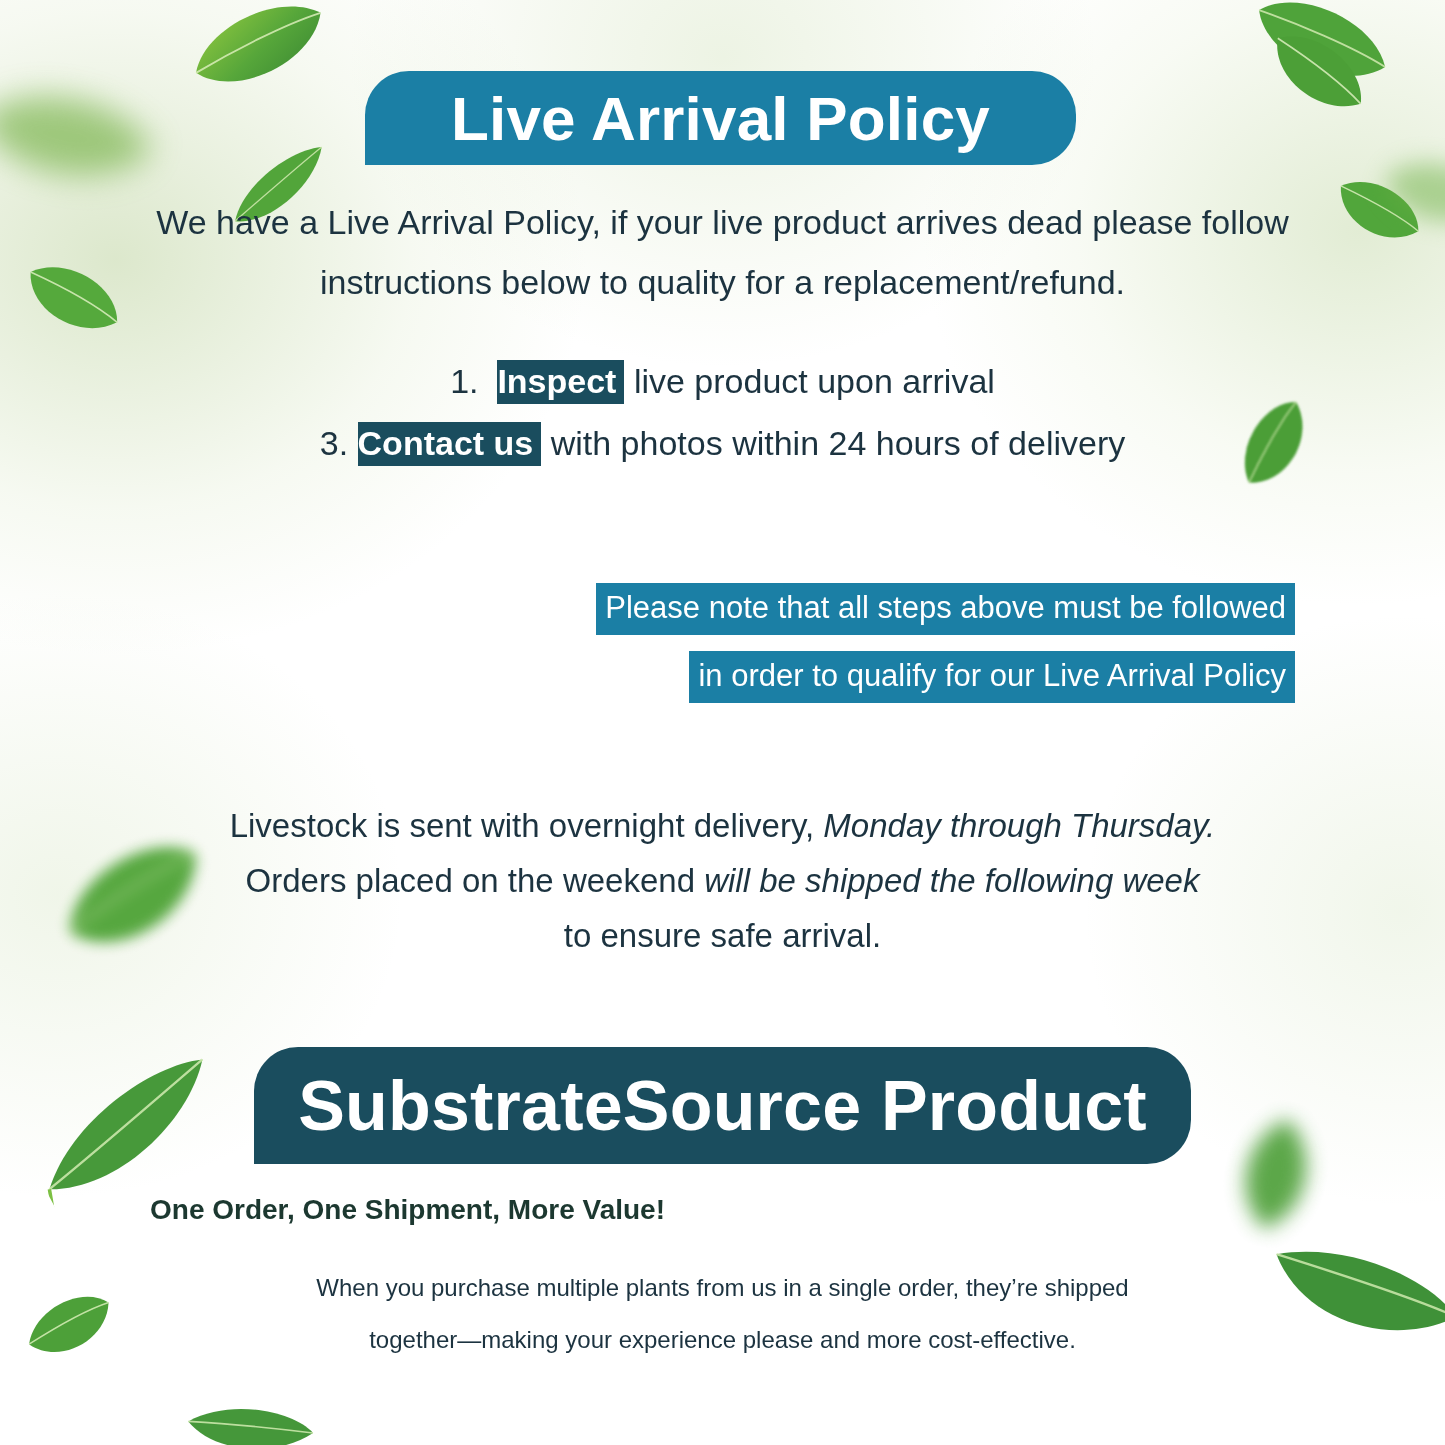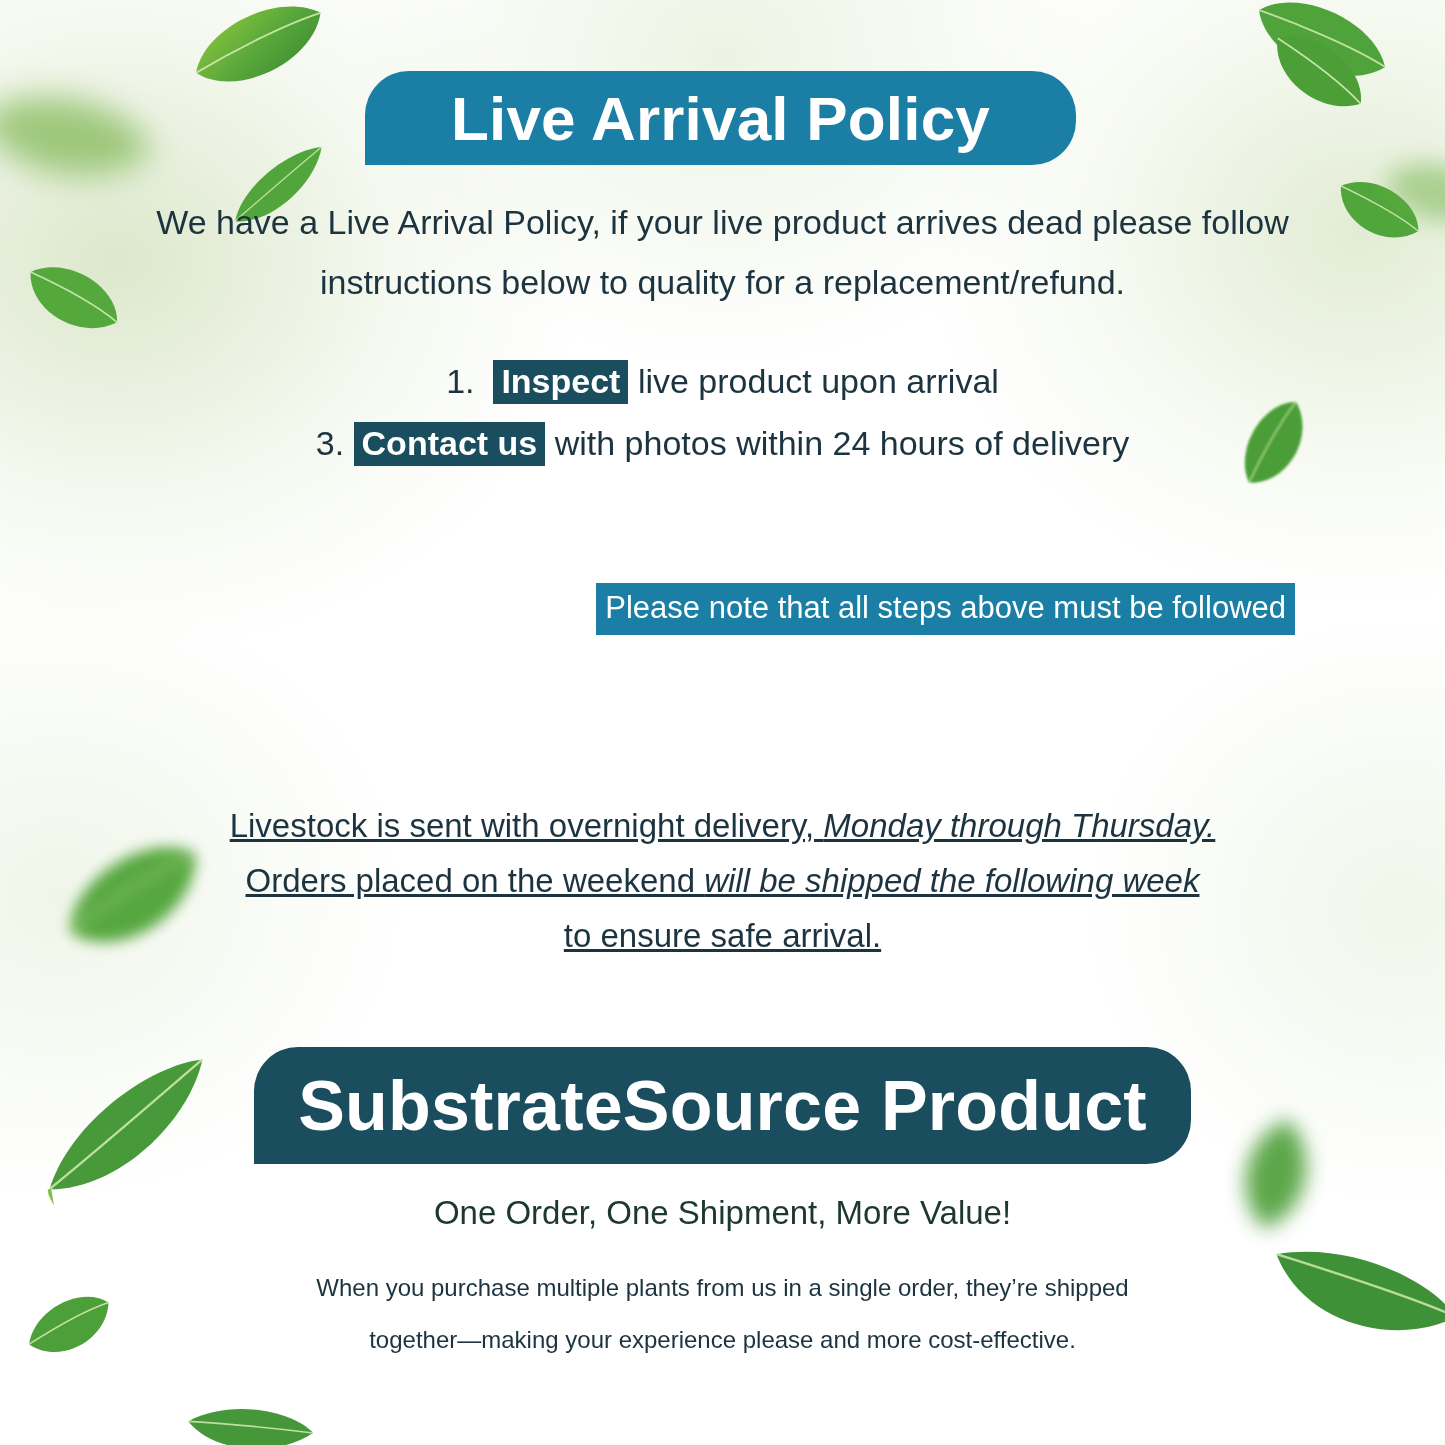--- a/index.html
+++ b/index.html
@@ -97,21 +97,21 @@
     font-size: 34px;
   }
   .step {
     line-height: 62px;
     white-space: nowrap;
   }
   .hl-dark {
     background: #1a4d5e;
     color: #ffffff;
     font-weight: bold;
-    padding: 2px 8px 4px 8px;
+    padding: 2px 8px 4px 0;
   }
 
   .note {
     position: absolute;
     left: 150px;
     top: 583px;
     width: 1145px;
     text-align: right;
   }
   .note-line {
@@ -127,33 +127,31 @@
 
   .shipping {
     position: absolute;
     left: 150px;
     top: 798px;
     width: 1145px;
     text-align: center;
     color: #1c3340;
     font-size: 33px;
     line-height: 55px;
-    text-decoration: underline;
   }
   .shipping em { font-style: italic; }
 
   .subhead {
     position: absolute;
     left: 150px;
     top: 1194px;
     width: 1145px;
-    text-align: center;
     color: #1c3830;
-    font-size: 33px;
-    font-weight: normal;
+    font-size: 28px;
+    font-weight: bold;
     white-space: nowrap;
   }
 
   .outro {
     position: absolute;
     left: 140px;
     top: 1262px;
     width: 1165px;
     text-align: center;
     color: #1c3340;
@@ -299,20 +297,23 @@
 
       <div class="step">
         <span>3.</span><span> </span><span class="hl-dark">Contact us</span><span> with photos within 24 hours of delivery</span>
       </div>
     </div>
 
     <div class="note">
       <div>
         <span class="note-line">Please note that all steps above must be followed</span>
       </div>
+      <div>
+        <span class="note-line">in order to qualify for our Live Arrival Policy</span>
+      </div>
     </div>
 
     <div class="shipping">
       <div>
         <span>Livestock is sent with overnight delivery, </span><em>Monday through Thursday.</em>
       </div>
       <div>
         <span>Orders placed on the weekend </span><em>will be shipped the following week</em>
       </div>
       <div>to ensure safe arrival.</div>

